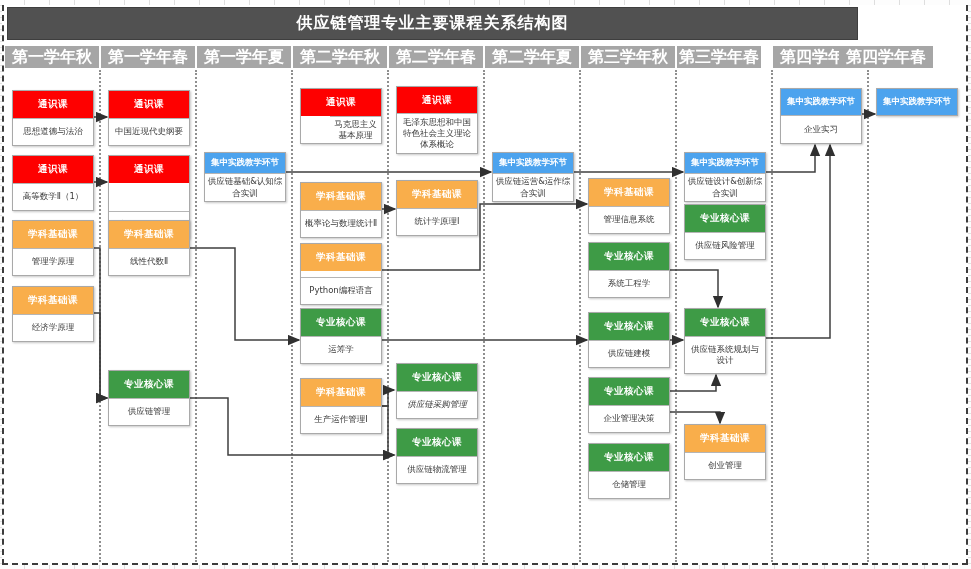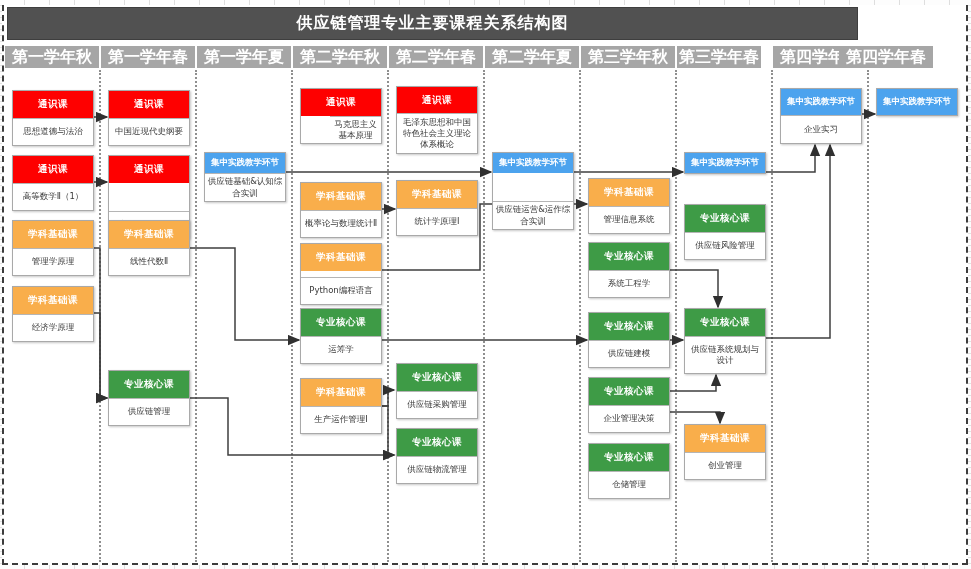--- a/index.html
+++ b/index.html
@@ -144,29 +144,29 @@
       <div class="box" style="left: 396px; top: 86px; width: 82px;">
         <div class="hd" style="height: 26px; background: rgb(254, 0, 0);">通识课</div>
         <div class="bd" style="min-height: 40px;">毛泽东思想和中国特色社会主义理论体系概论</div>
       </div>
       <div class="box" style="left: 396px; top: 180px; width: 82px;">
         <div class="hd" style="height: 27px; background: rgb(249, 174, 75);">学科基础课</div>
         <div class="bd" style="min-height: 27px;">统计学原理Ⅰ</div>
       </div>
       <div class="box" style="left: 396px; top: 363px; width: 82px;">
         <div class="hd" style="height: 27px; background: rgb(62, 155, 70);">专业核心课</div>
-        <div class="bd" style="min-height: 27px;">供应链采购管理</div>
+        <div class="bd" style="min-height: 27px; font-style: italic;">供应链采购管理</div>
       </div>
       <div class="box" style="left: 396px; top: 428px; width: 82px;">
         <div class="hd" style="height: 27px; background: rgb(62, 155, 70);">专业核心课</div>
         <div class="bd" style="min-height: 27px;">供应链物流管理</div>
       </div>
       <div class="box" style="left: 492px; top: 152px; width: 82px;">
         <div class="hd small" style="height: 20px; background: rgb(76, 163, 238);">集中实践教学环节</div>
-        <div class="bd" style="min-height: 28px; margin-top: 28px;">供应链运营&amp;运作综合实训</div>
+        <div class="bd" style="min-height: 28px;">供应链运营&amp;运作综合实训</div>
       </div>
       <div class="box" style="left: 588px; top: 178px; width: 82px;">
         <div class="hd" style="height: 27px; background: rgb(249, 174, 75);">学科基础课</div>
         <div class="bd" style="min-height: 27px;">管理信息系统</div>
       </div>
       <div class="box" style="left: 588px; top: 242px; width: 82px;">
         <div class="hd" style="height: 27px; background: rgb(62, 155, 70);">专业核心课</div>
         <div class="bd" style="min-height: 27px;">系统工程学</div>
       </div>
       <div class="box" style="left: 588px; top: 312px; width: 82px;">
@@ -176,20 +176,21 @@
       <div class="box" style="left: 588px; top: 377px; width: 82px;">
         <div class="hd" style="height: 27px; background: rgb(62, 155, 70);">专业核心课</div>
         <div class="bd" style="min-height: 27px;">企业管理决策</div>
       </div>
       <div class="box" style="left: 588px; top: 443px; width: 82px;">
         <div class="hd" style="height: 27px; background: rgb(62, 155, 70);">专业核心课</div>
         <div class="bd" style="min-height: 27px;">仓储管理</div>
       </div>
       <div class="box" style="left: 684px; top: 152px; width: 82px;">
         <div class="hd small" style="height: 20px; background: rgb(76, 163, 238);">集中实践教学环节</div>
+        <div class="bd" style="min-height: 28px;">供应链设计&amp;创新综合实训</div>
       </div>
       <div class="box" style="left: 684px; top: 204px; width: 82px;">
         <div class="hd" style="height: 27px; background: rgb(62, 155, 70);">专业核心课</div>
         <div class="bd" style="min-height: 27px;">供应链风险管理</div>
       </div>
       <div class="box" style="left: 684px; top: 308px; width: 82px;">
         <div class="hd" style="height: 27px; background: rgb(62, 155, 70);">专业核心课</div>
         <div class="bd" style="min-height: 37px;">供应链系统规划与设计</div>
       </div>
       <div class="box" style="left: 684px; top: 424px; width: 82px;">

